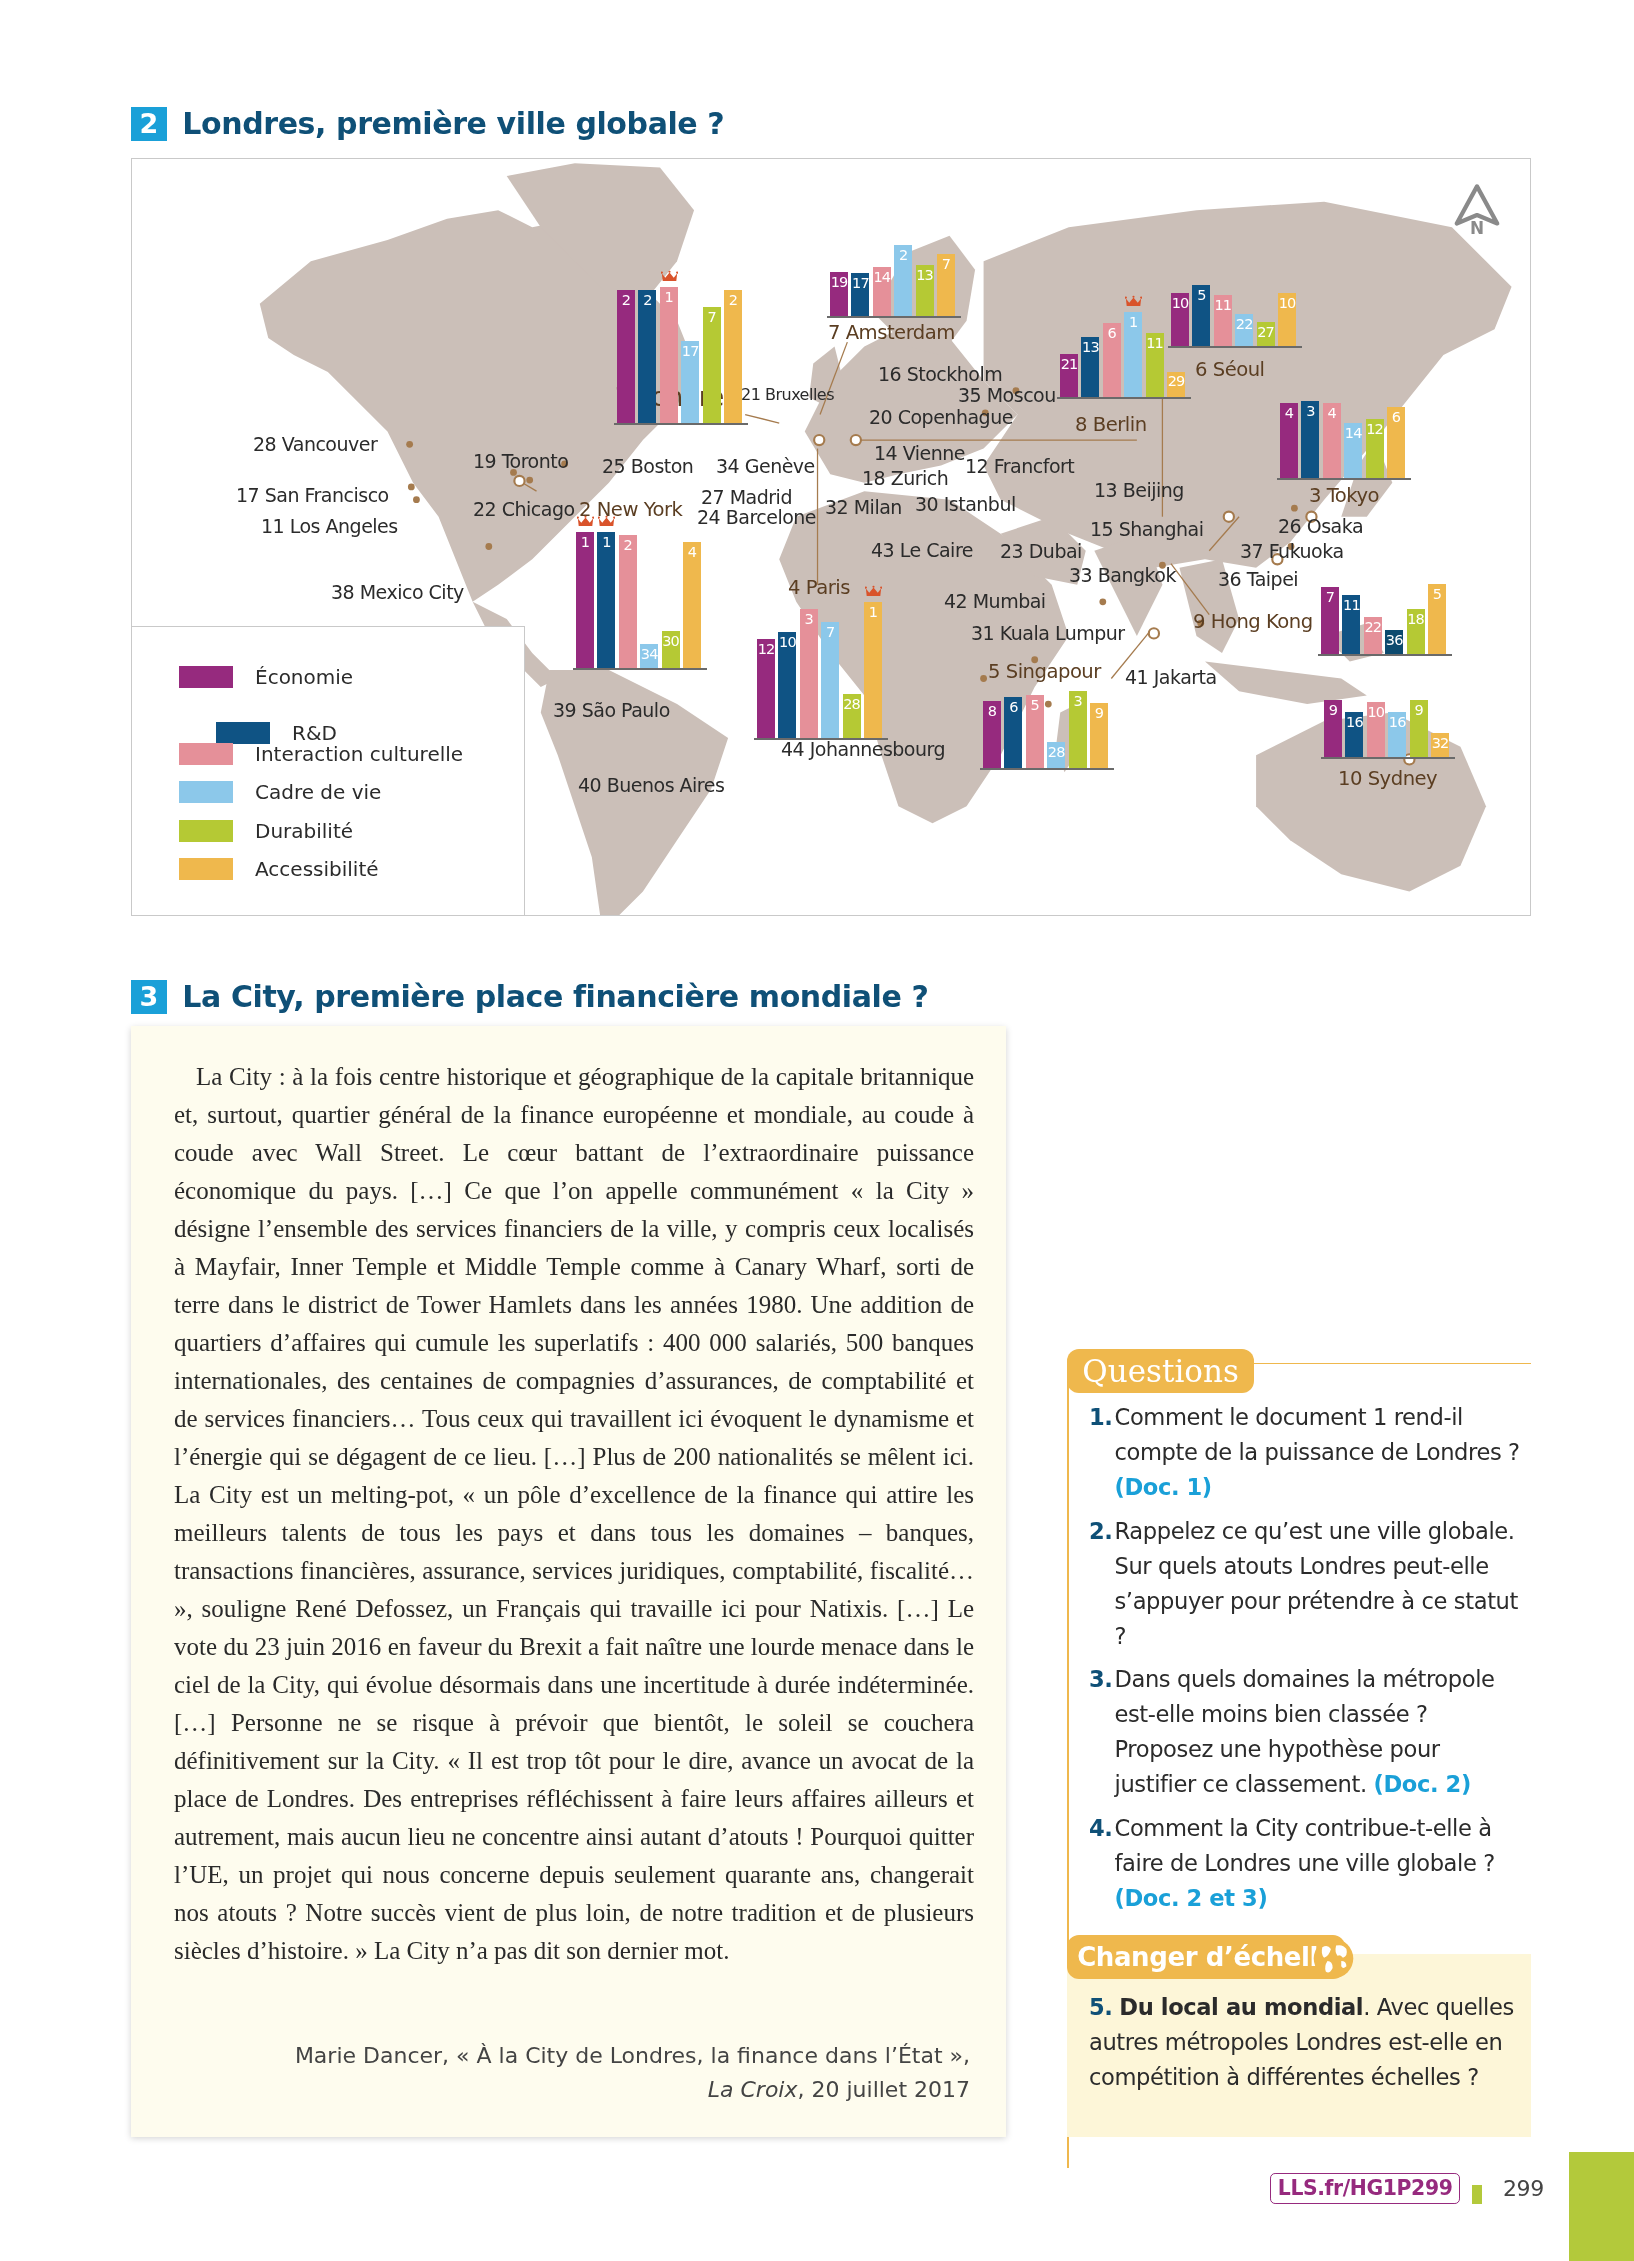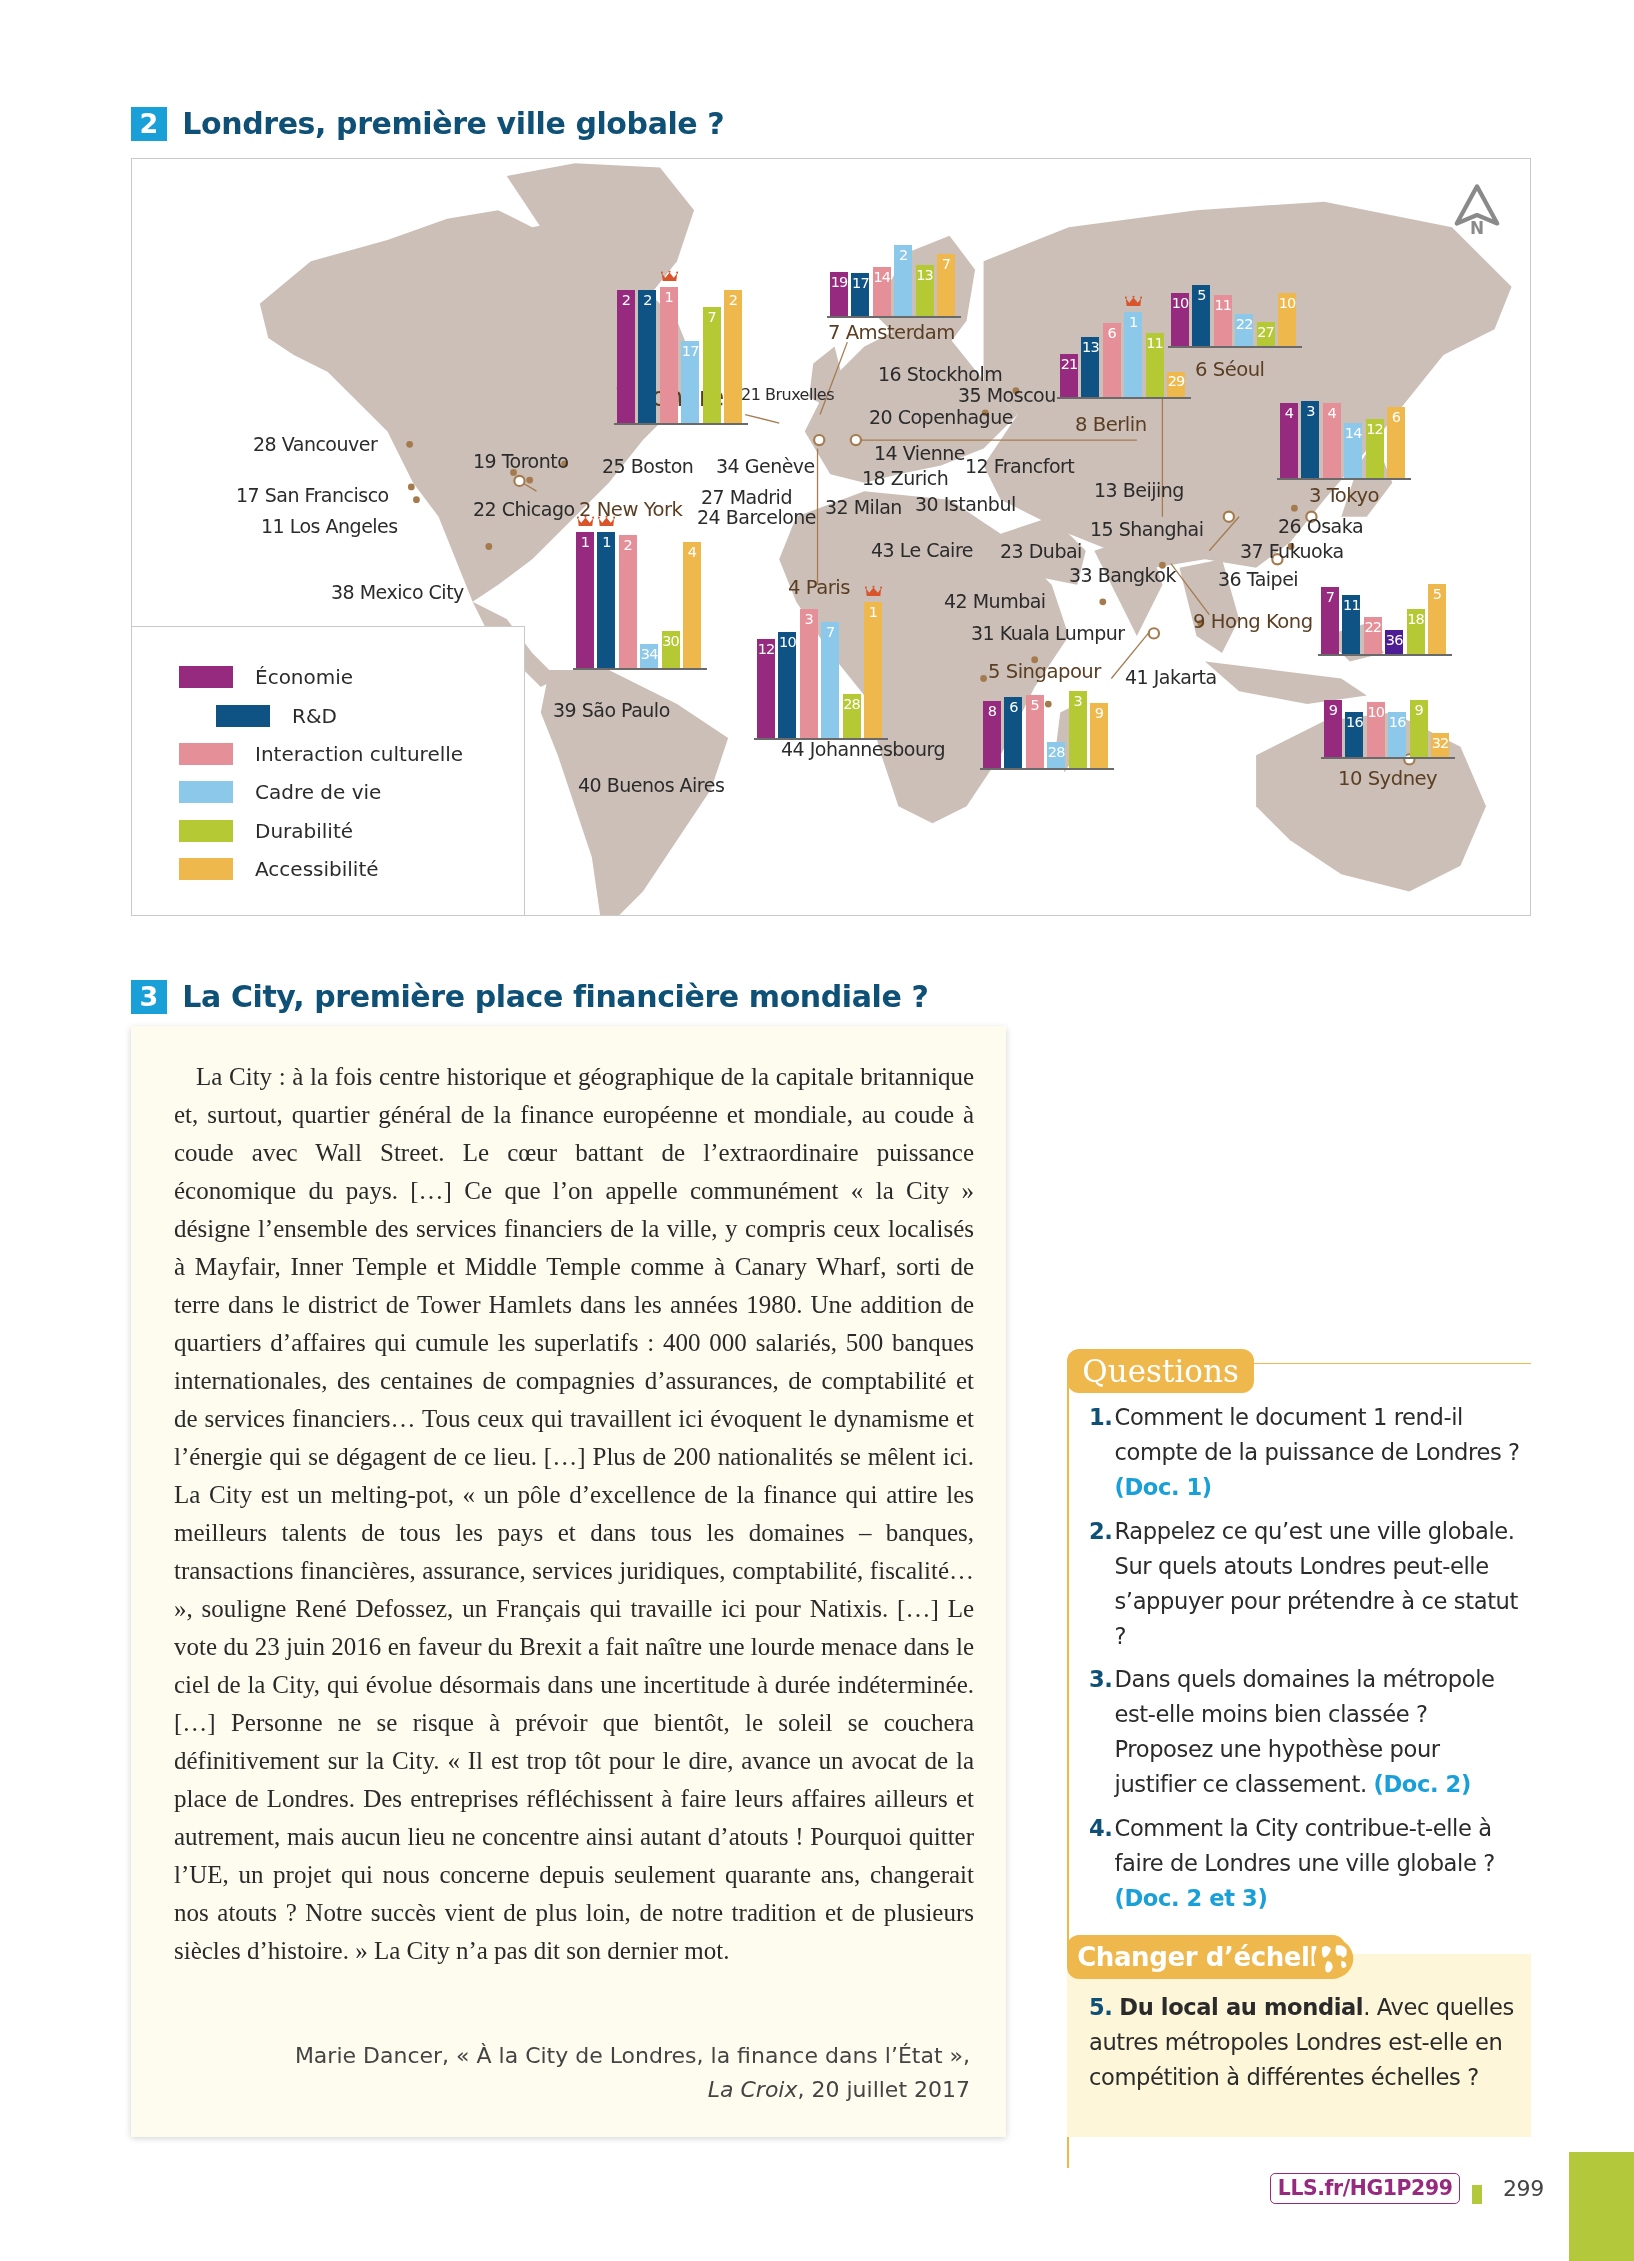--- a/index.html
+++ b/index.html
@@ -416,21 +416,21 @@
       <div class="bars">
         <div class="bar" style="height: 67px; background: rgb(150, 42, 126);">
           <span>7</span>
         </div>
         <div class="bar" style="height: 59px; background: rgb(15, 83, 132);">
           <span>11</span>
         </div>
         <div class="bar" style="height: 37px; background: rgb(229, 144, 153);">
           <span>22</span>
         </div>
-        <div class="bar" style="height: 24px; background: #4c1d95;">
+        <div class="bar" style="height: 24px; background: #0c4a6e;">
           <span>36</span>
         </div>
         <div class="bar" style="height: 45px; background: rgb(181, 201, 52);">
           <span>18</span>
         </div>
         <div class="bar" style="height: 70px; background: rgb(239, 184, 77);">
           <span>5</span>
         </div>
       </div>
       <div class="base"></div>
@@ -457,21 +457,21 @@
         </div>
       </div>
       <div class="base"></div>
     </div>
 
   <div class="legend">
     <div class="legend-item" style="top:38px;">
         <div class="legend-swatch" style="background:#962a7e"></div>
         <span>Économie</span>
       </div>
-    <div class="legend-item" style="top:77px;padding-left:37px;">
+    <div class="legend-item" style="top:94px;padding-left:37px;">
         <div class="legend-swatch" style="background:#0f5384"></div>
         <span>R&amp;D</span>
       </div>
     <div class="legend-item" style="top:115px;">
         <div class="legend-swatch" style="background:#e59099"></div>
         <span>Interaction culturelle</span>
       </div>
     <div class="legend-item" style="top:153px;">
         <div class="legend-swatch" style="background:#8cc8ea"></div>
         <span>Cadre de vie</span>

